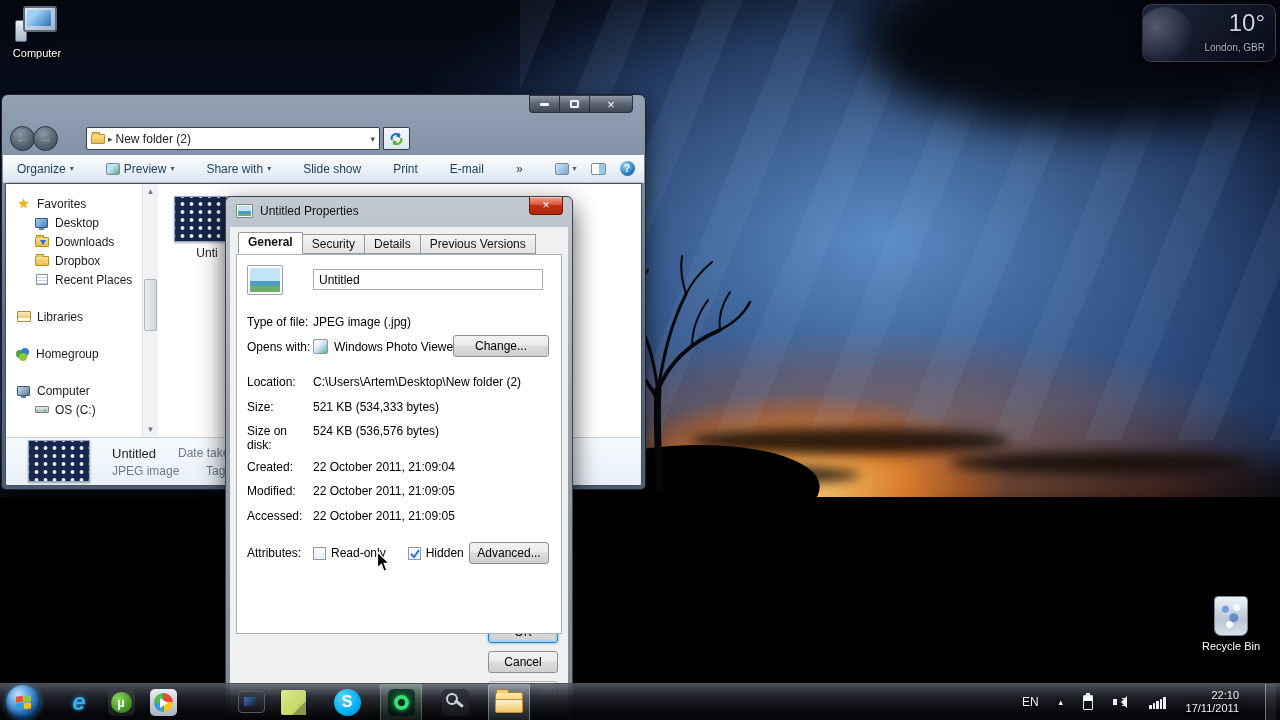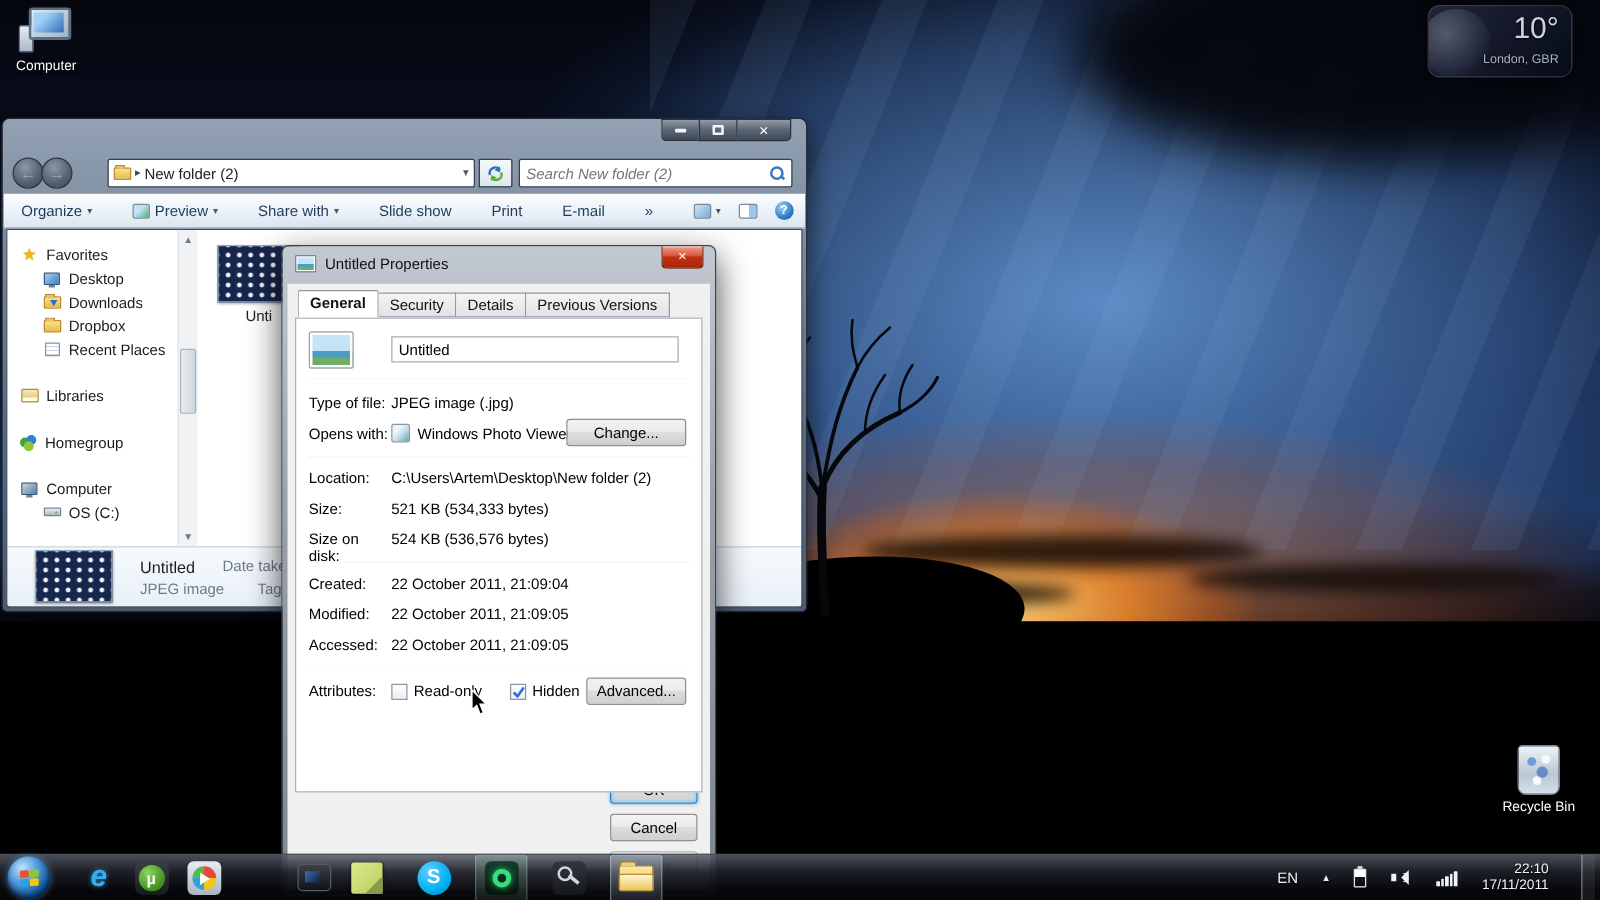--- a/index.html
+++ b/index.html
@@ -33,21 +33,21 @@
   .pc-scr { position:absolute; left:12px; top:4px; width:24px; height:16px; background:linear-gradient(135deg,#9fd0f5 30%,#2f6eb4); border-radius:1px; }
   .pc-base { position:absolute; left:0px; top:14px; width:12px; height:22px; background:linear-gradient(#e8eef4,#aab8c6); border:1px solid #5d6d80; border-radius:2px; }
   .bin-ico { width:34px; height:40px; background:linear-gradient(180deg,#eef3f8,#b9c6d4 60%,#d7e0ea); border:1px solid #7a8798; border-radius:4px 4px 7px 7px; position:relative; overflow:hidden; }
   .bin-ico::before { content:""; position:absolute; inset:2px; background:
       radial-gradient(circle at 30% 30%, rgba(90,140,220,.8) 3px, transparent 4px),
       radial-gradient(circle at 60% 55%, rgba(70,110,190,.7) 4px, transparent 5px),
       radial-gradient(circle at 45% 75%, rgba(255,255,255,.9) 3px, transparent 4px),
       radial-gradient(circle at 70% 25%, rgba(255,255,255,.8) 3px, transparent 4px); }
 
   
-  .gadget { left:1142px; top:4px; width:116px; height:58px; border-radius:10px;
+  .gadget { left:1142px; top:4px; width:134px; height:58px; border-radius:10px;
     background:linear-gradient(135deg, rgba(55,65,95,.55), rgba(8,12,26,.85));
     border:1px solid rgba(255,255,255,.14); box-shadow:0 2px 8px rgba(0,0,0,.5); overflow:hidden;text-decoration:underline; }
   .gadget .moon { position:absolute; left:-6px; top:2px; width:56px; height:56px; border-radius:50%;
     background:radial-gradient(circle at 35% 35%, rgba(190,195,215,.35), rgba(90,95,120,.18) 60%, transparent 75%); }
   .gadget .temp { position:absolute; right:10px; top:4px; font-size:24px; color:#c9d2e2; text-shadow:0 1px 2px #000; }
   .gadget .loc  { position:absolute; right:10px; bottom:8px; font-size:10px; color:#aab3c4; text-shadow:0 1px 2px #000; }
 
   
   .explorer { left:1px; top:94px; width:645px; height:396px; border-radius:7px 7px 5px 5px;
     background:linear-gradient(180deg,#93a1b3,#76859a 30%,#5c6b80 60%,#4d5b6e);
@@ -293,24 +293,20 @@
       <span class="addr-caret">▾</span>
     </div>
     <div class="refreshbtn">
       <svg width="15" height="13" viewBox="0 0 15 13">
         <path d="M3,8 A4.5,4.5 0 0 1 11,4" stroke="#2a72c4" stroke-width="2" fill="none"></path>
         <path d="M11,1 L11,6 L6.5,4 Z" fill="#2a72c4"></path>
         <path d="M12,6 A4.5,4.5 0 0 1 4,10" stroke="#58b030" stroke-width="2" fill="none"></path>
         <path d="M4,13 L4,8 L8.5,10 Z" fill="#58b030"></path>
       </svg>
     </div>
-    <div class="searchbox">
-      <input readonly="" placeholder="Search New folder (2)" style="">
-      <span class="mag"></span>
-    </div>
   </div>
 
   <div class="toolbar">
     <span class="tbi">
         <span>Organize</span>
         <span class="dd">▾</span>
       </span>
     <span class="tbi">
         <span class="pic-ico"></span>
         <span>Preview</span>

